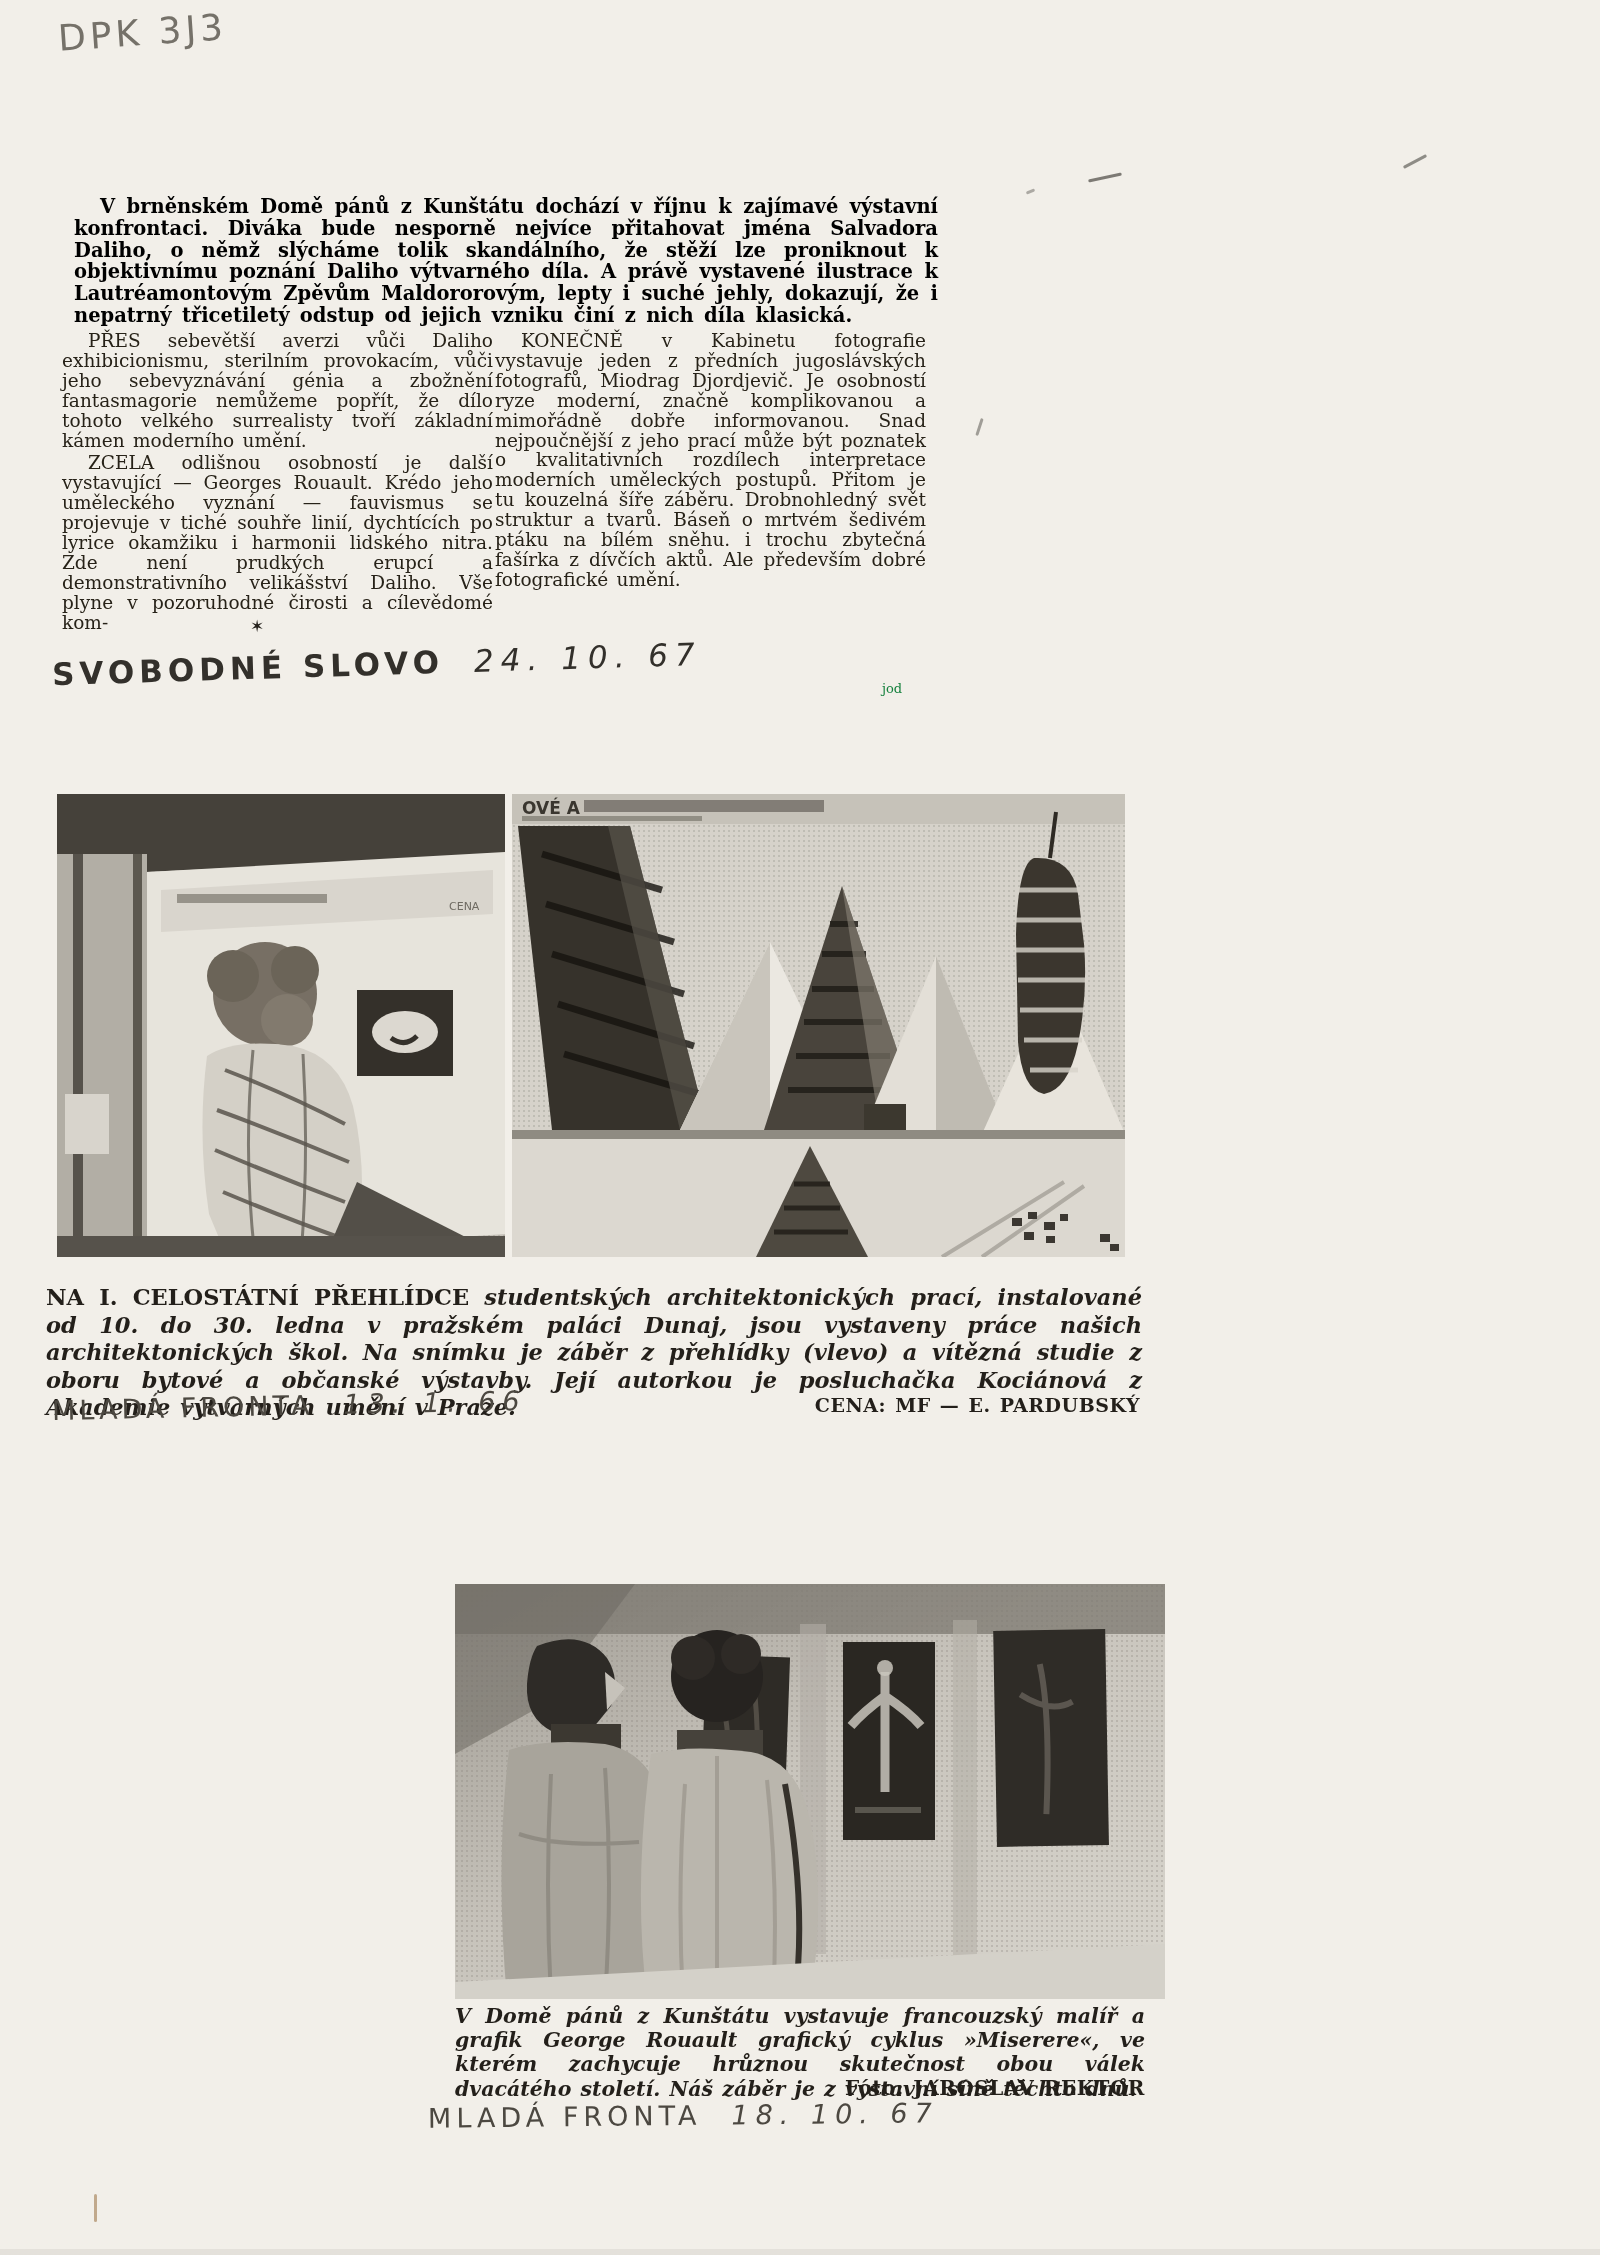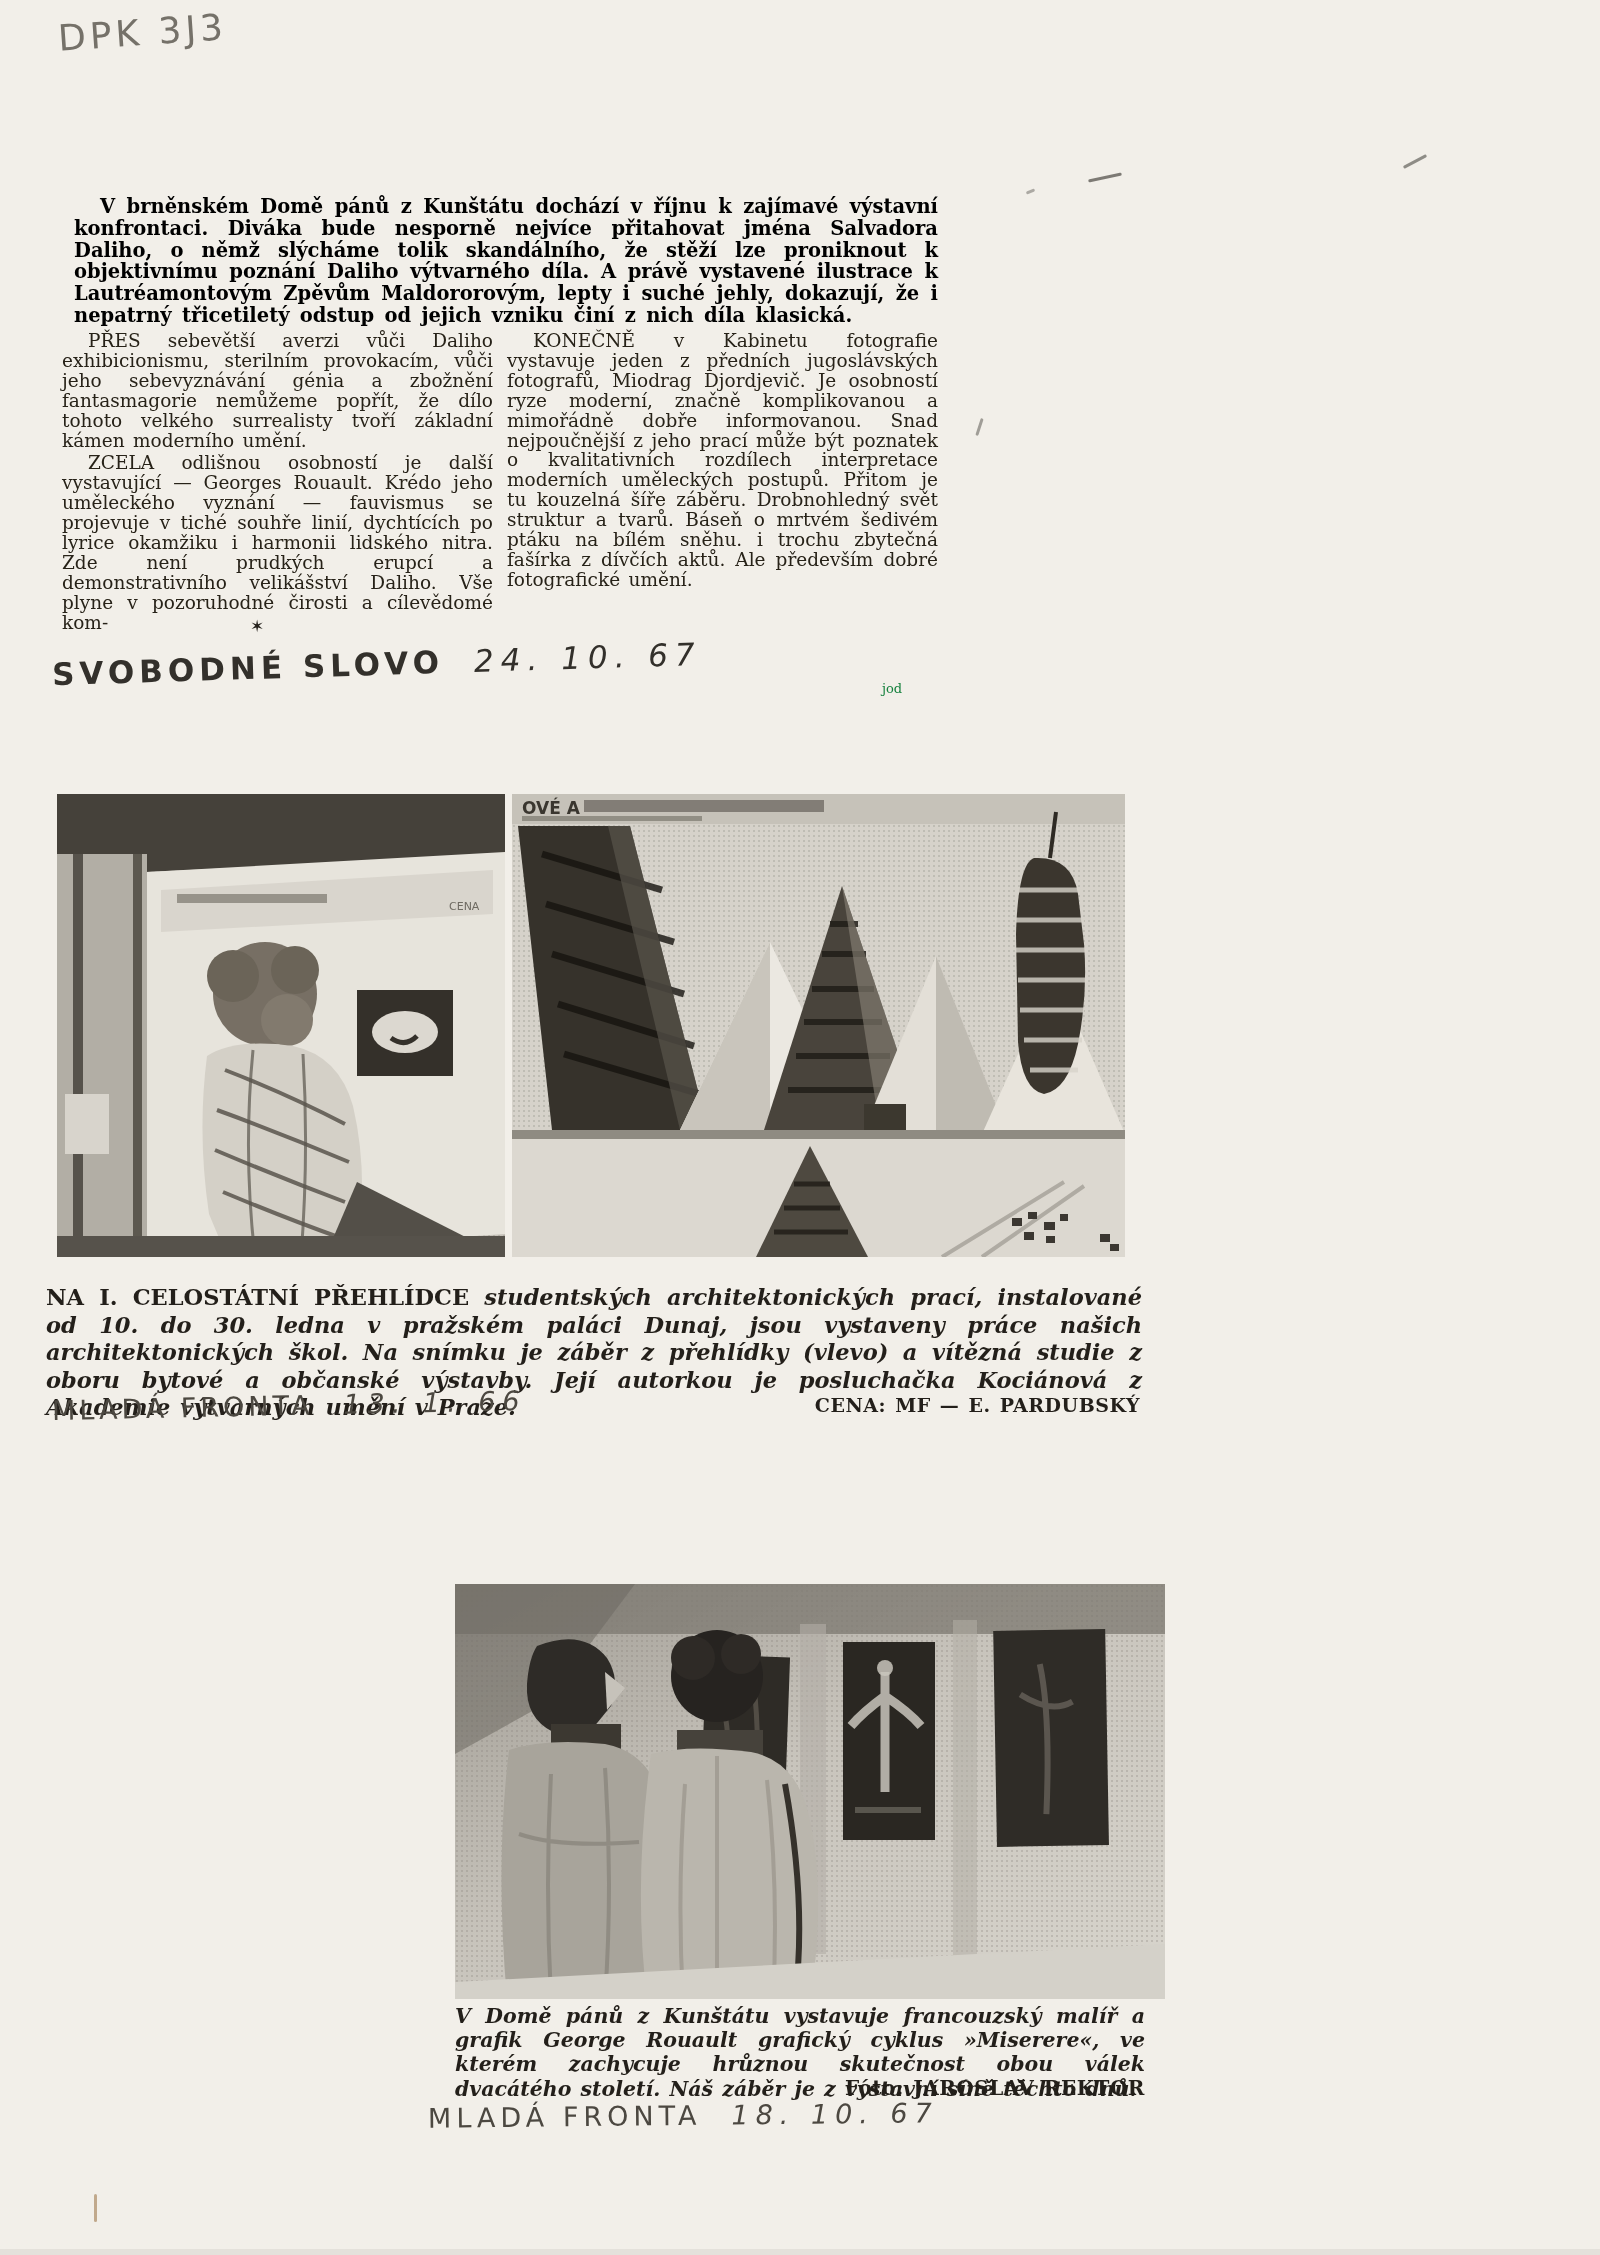--- a/index.html
+++ b/index.html
@@ -15,21 +15,21 @@
   .hw .hw-date{margin-left:30px;font-style:italic;letter-spacing:7px;font-weight:400;}
 
   
   .headline{position:absolute;left:86px;top:86px;margin:0;font-family:"Liberation Sans",sans-serif;
             font-weight:700;font-size:66px;line-height:1;color:#161310;white-space:nowrap;}
   .headline .squeeze{display:inline-block;transform:scaleX(.84);transform-origin:left center;letter-spacing:1px;}
 
   
   .lead{position:absolute;left:74px;top:196px;width:864px;margin:0;font-weight:700;
         font-size:19.5px;line-height:21.8px;text-align:justify;text-indent:26px;word-spacing:3.5px;color:#000000;}
-  .cols{position:absolute;left:62px;top:331px;width:880px;display:flex;gap:14px;}
+  .cols{position:absolute;left:62px;top:331px;width:880px;display:flex;gap:2px;}
   .col{width:431px;font-size:18.5px;line-height:19.9px;text-align:justify;word-spacing:2.5px;color:#272218;}
   .col p{margin:0;text-indent:26px;}
   .col p + p{margin-top:3px;}
   .star{position:absolute;left:250px;top:616px;font-size:17px;color:#26221d;}
   .byline{position:absolute;left:882px;top:681px;font-size:13px;color:#15803d;}
 
   
   .photo-row{position:absolute;left:57px;top:794px;display:flex;gap:7px;}
   .photo{display:block;background:#cfccc5;}
   .bottom-photo{position:absolute;left:455px;top:1584px;}

